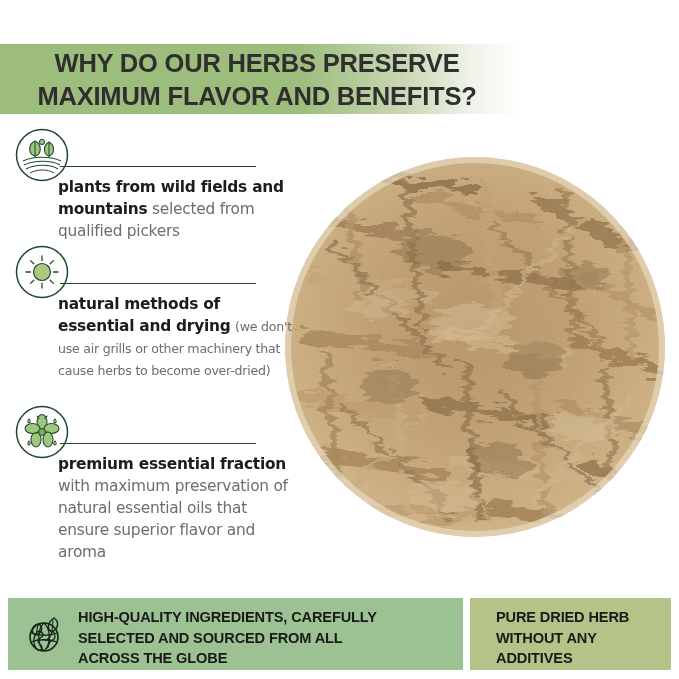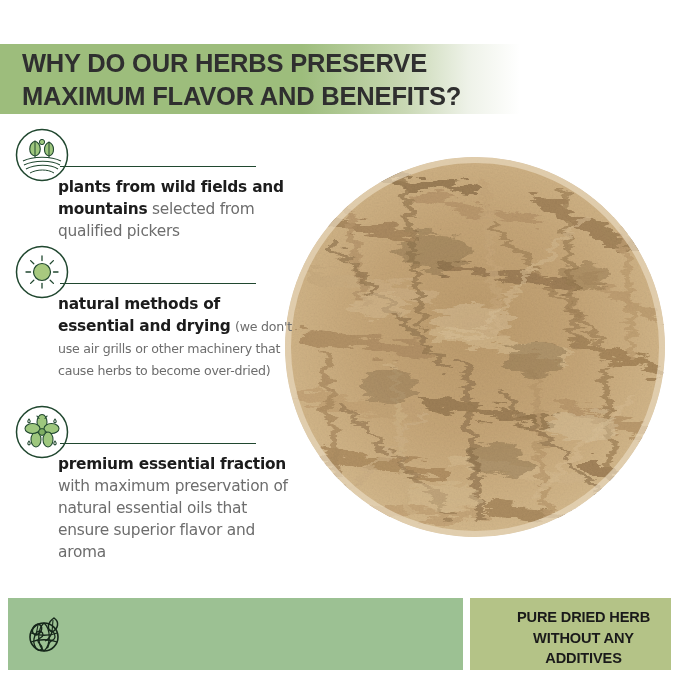--- a/index.html
+++ b/index.html
@@ -41,20 +41,21 @@
     left: 22px;
     top: 47px;
     width: 470px;
     font-family: "Liberation Sans", sans-serif;
     font-weight: bold;
     font-size: 25.5px;
     line-height: 33px;
     letter-spacing: -0.2px;
     color: #2f2f2f;
     white-space: pre-line;
+    text-align: center;
   }
 
   
   #logo {
     position: absolute;
     left: 495px;
     top: 18px;
     width: 172px;
     height: 118px;
   }
@@ -161,21 +162,20 @@
   }
   #banner-left .banner-text {
     left: 70px;
     top: 9px;
     width: 380px;
   }
   #banner-right .banner-text {
     left: 26px;
     top: 9px;
     width: 175px;
-    text-align: center;
   }
 </style>
 </head>
 <body>
 
 <div id="header">
   <div id="header-band"></div>
   <div id="header-title">WHY DO OUR HERBS PRESERVE
 MAXIMUM FLAVOR AND BENEFITS?</div>
 
@@ -360,19 +360,22 @@
       <path d="M15 22 c3 -2 6 0 6 3 c0 3 -4 2 -5 5 c-1 3 3 4 4 7 c1 2 -2 4 -4 3 c-3 -2 -5 -7 -4 -11 c0.5 -3 1 -5 3 -7 Z" fill="none" stroke="#15261a" stroke-width="1.3"></path>
       <path d="M28 20 c3 1 5 4 5 7 c0 3 -3 3 -5 5 c-2 2 -1 5 -3 6" fill="none" stroke="#15261a" stroke-width="1.3"></path>
 
       <path d="M32 8 C26 12 24 19 30 22 C36 19 38 12 32 8 Z" fill="none" stroke="#15261a" stroke-width="1.5"></path>
       <path d="M31 10 L30 22" stroke="#15261a" stroke-width="1.1"></path>
       <path d="M16 14 C10 16 8 23 14 25 C20 23 22 16 16 14 Z" fill="none" stroke="#15261a" stroke-width="1.5"></path>
       <path d="M16 15 L14 25" stroke="#15261a" stroke-width="1.1"></path>
       <path d="M30 22 C28 28 26 30 23 31" fill="none" stroke="#15261a" stroke-width="1.3"></path>
     </svg>
   </div>
+  <div class="banner-text">HIGH-QUALITY INGREDIENTS, CAREFULLY
+SELECTED AND SOURCED FROM ALL
+ACROSS THE GLOBE</div>
 </div>
 
 <div class="banner" id="banner-right">
   <div class="banner-text">PURE DRIED HERB
 WITHOUT ANY
 ADDITIVES</div>
 </div>
 
 </body></html>

